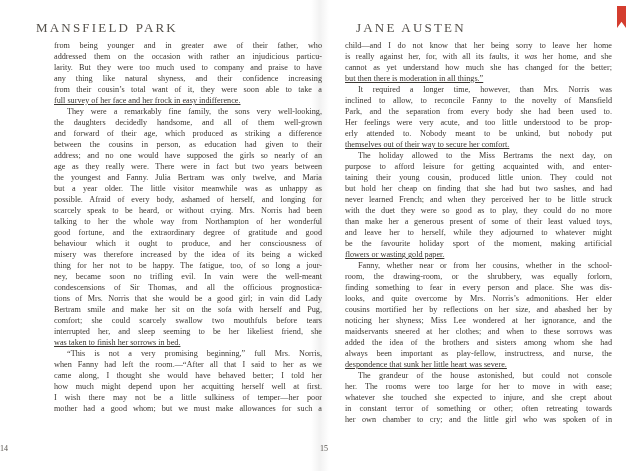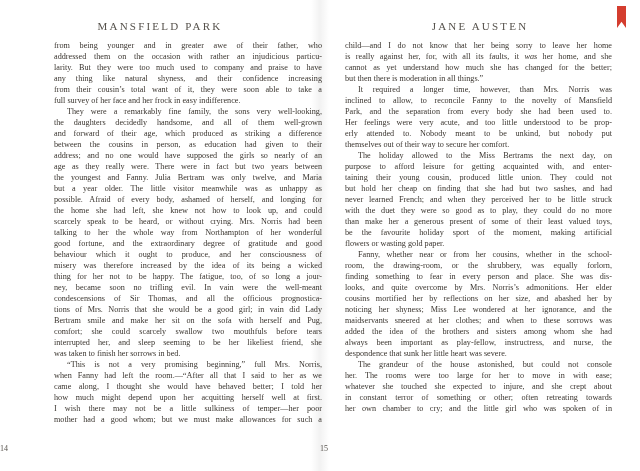--- a/index.html
+++ b/index.html
@@ -13,37 +13,38 @@
   .spread { position: relative; width: 640px; height: 471px; background: #ffffff; }
   .gutter {
     position: absolute; left: 311px; top: 0; width: 18px; height: 471px;
     background: linear-gradient(to right, rgba(0,0,0,0) 0%, rgba(0,0,0,0.05) 50%, rgba(0,0,0,0) 100%);
   }
   .page { position: absolute; top: 0; width: 320px; height: 471px; }
   .page.left  { left: 0; }
   .page.right { left: 320px; }
   .running-header {
     position: absolute; top: 20px; left: 0; width: 100%;
-    text-align: center;
-    font-size: 11px; letter-spacing: 2.2px;
+    text-align: left;
+    font-size: 13px; letter-spacing: 2.2px;
     color: #56524c;
+    padding-left: 36px;
   }
   .text-block {
     position: absolute; top: 40px;
     font-size: 8.2px; line-height: 11px;
   }
   .page.left  .text-block { left: 30px; width: 268px; margin-left: 24px; }
   .page.right .text-block { left: 25px; width: 267px; }
   .line {
     height: 11px; overflow: hidden;
     text-align: justify;
     text-align-last: justify;
   }
   .line.pstart { text-indent: 13px; }
-  .line.pend   { text-align-last: left; }
+  .line.pend   { text-align-last: left; text-decoration: underline; }
   .line i { }
   .page-number {
     position: absolute; top: 444px; left: 0; width: 100%;
     font-size: 8px; color: #56524c;
   }
   .bookmark {
     position: absolute; top: 6px; right: 14px;
     width: 9px; height: 22px;
     clip-path: polygon(0 0, 100% 0, 100% 100%, 50% 72%, 0 100%);
   }
@@ -66,21 +67,20 @@
         <div class="line pend">full survey of her face and her frock in easy indifference.</div>
         <div class="line pstart">They were a remarkably fine family, the sons very well-looking,</div>
         <div class="line">the daughters decidedly handsome, and all of them well-grown</div>
         <div class="line">and forward of their age, which produced as striking a difference</div>
         <div class="line">between the cousins in person, as education had given to their</div>
         <div class="line">address; and no one would have supposed the girls so nearly of an</div>
         <div class="line">age as they really were. There were in fact but two years between</div>
         <div class="line">the youngest and Fanny. Julia Bertram was only twelve, and Maria</div>
         <div class="line">but a year older. The little visitor meanwhile was as unhappy as</div>
         <div class="line">possible. Afraid of every body, ashamed of herself, and longing for</div>
-        <div class="line">the home she had left, she knew not how to look up, and could</div>
         <div class="line">scarcely speak to be heard, or without crying. Mrs. Norris had been</div>
         <div class="line">talking to her the whole way from Northampton of her wonderful</div>
         <div class="line">good fortune, and the extraordinary degree of gratitude and good</div>
         <div class="line">behaviour which it ought to produce, and her consciousness of</div>
         <div class="line">misery was therefore increased by the idea of its being a wicked</div>
         <div class="line">thing for her not to be happy. The fatigue, too, of so long a jour-</div>
         <div class="line">ney, became soon no trifling evil. In vain were the well-meant</div>
         <div class="line">condescensions of Sir Thomas, and all the officious prognostica-</div>
         <div class="line">tions of Mrs. Norris that she would be a good girl; in vain did Lady</div>
         <div class="line">Bertram smile and make her sit on the sofa with herself and Pug,</div>
@@ -110,20 +110,21 @@
         <div class="line">Her feelings were very acute, and too little understood to be prop-</div>
         <div class="line">erly attended to. Nobody meant to be unkind, but nobody put</div>
         <div class="line pend">themselves out of their way to secure her comfort.</div>
         <div class="line pstart">The holiday allowed to the Miss Bertrams the next day, on</div>
         <div class="line">purpose to afford leisure for getting acquainted with, and enter-</div>
         <div class="line">taining their young cousin, produced little union. They could not</div>
         <div class="line">but hold her cheap on finding that she had but two sashes, and had</div>
         <div class="line">never learned French; and when they perceived her to be little struck</div>
         <div class="line">with the duet they were so good as to play, they could do no more</div>
         <div class="line">than make her a generous present of some of their least valued toys,</div>
+        <div class="line">and leave her to herself, while they adjourned to whatever might</div>
         <div class="line">be the favourite holiday sport of the moment, making artificial</div>
         <div class="line pend">flowers or wasting gold paper.</div>
         <div class="line pstart">Fanny, whether near or from her cousins, whether in the school-</div>
         <div class="line">room, the drawing-room, or the shrubbery, was equally forlorn,</div>
         <div class="line">finding something to fear in every person and place. She was dis-</div>
         <div class="line">looks, and quite overcome by Mrs. Norris’s admonitions. Her elder</div>
         <div class="line">cousins mortified her by reflections on her size, and abashed her by</div>
         <div class="line">noticing her shyness; Miss Lee wondered at her ignorance, and the</div>
         <div class="line">maidservants sneered at her clothes; and when to these sorrows was</div>
         <div class="line">added the idea of the brothers and sisters among whom she had</div>

